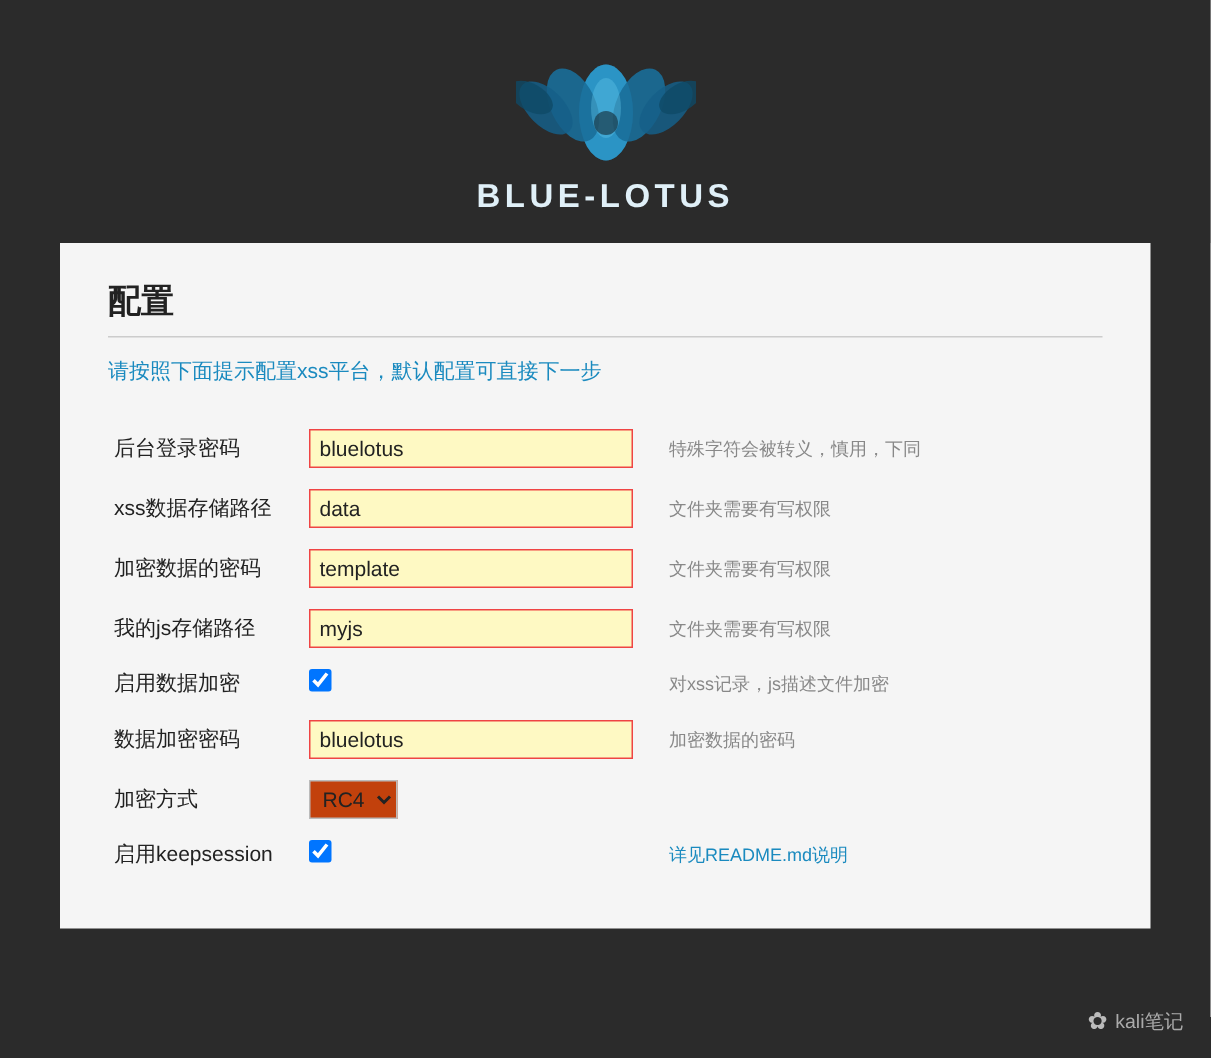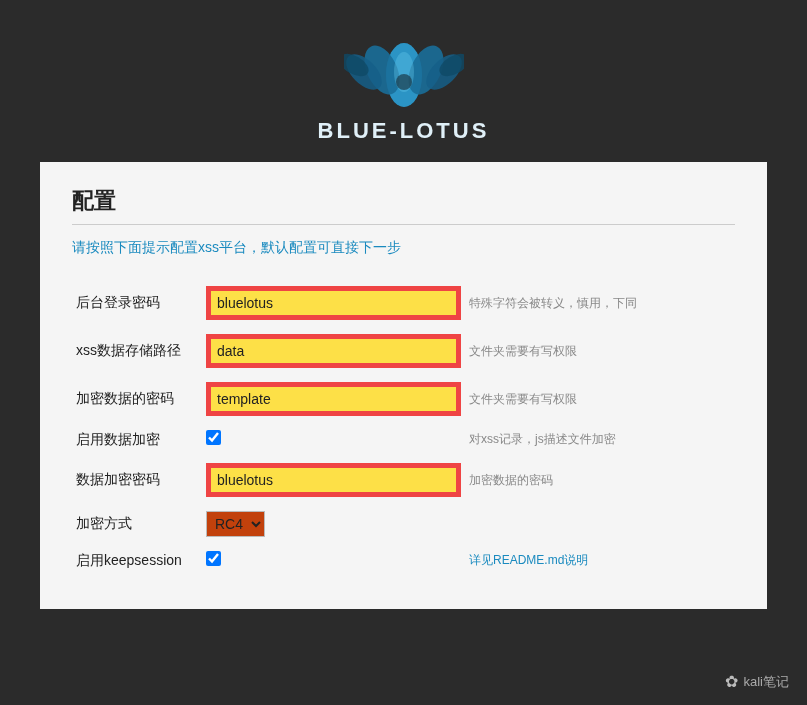--- a/index.html
+++ b/index.html
@@ -90,25 +90,25 @@
       padding-left: 14px;
       white-space: nowrap;
     }
 
     .hint-cell a, .hint-link {
       color: #1a8abf;
       text-decoration: none;
     }
 
     .form-input {
-      width: 255px;
+      width: 216px;
       padding: 4px 6px;
-      border: 5px solid #ef4444;
-      font-size: 14px;
-      background: #fde047;
+      border: 1px solid #ef4444;
+      font-size: 14px;
+      background: #fef9c3;
       color: #222;
       outline: none;
     }
 
     .form-select {
       padding: 3px 4px;
       border: 1px solid #bbb;
       font-size: 14px;
       background: #c2410c;
       color: #222;
@@ -191,20 +191,27 @@
       </tr>
 
       <tr>
         <td class="label-cell">加密数据的密码</td>
         <td class="input-cell">
           <input class="form-input" type="text" value="template" style="">
         </td>
         <td class="hint-cell">文件夹需要有写权限</td>
       </tr>
 
+      <tr>
+        <td class="label-cell">我的js存储路径</td>
+        <td class="input-cell">
+          <input class="form-input" type="text" value="myjs" style="">
+        </td>
+        <td class="hint-cell">文件夹需要有写权限</td>
+      </tr>
 
       <tr>
         <td class="label-cell">启用数据加密</td>
         <td class="input-cell">
           <input class="form-checkbox" type="checkbox" checked="" style="">
         </td>
         <td class="hint-cell">对xss记录，js描述文件加密</td>
       </tr>
 
       <tr>

